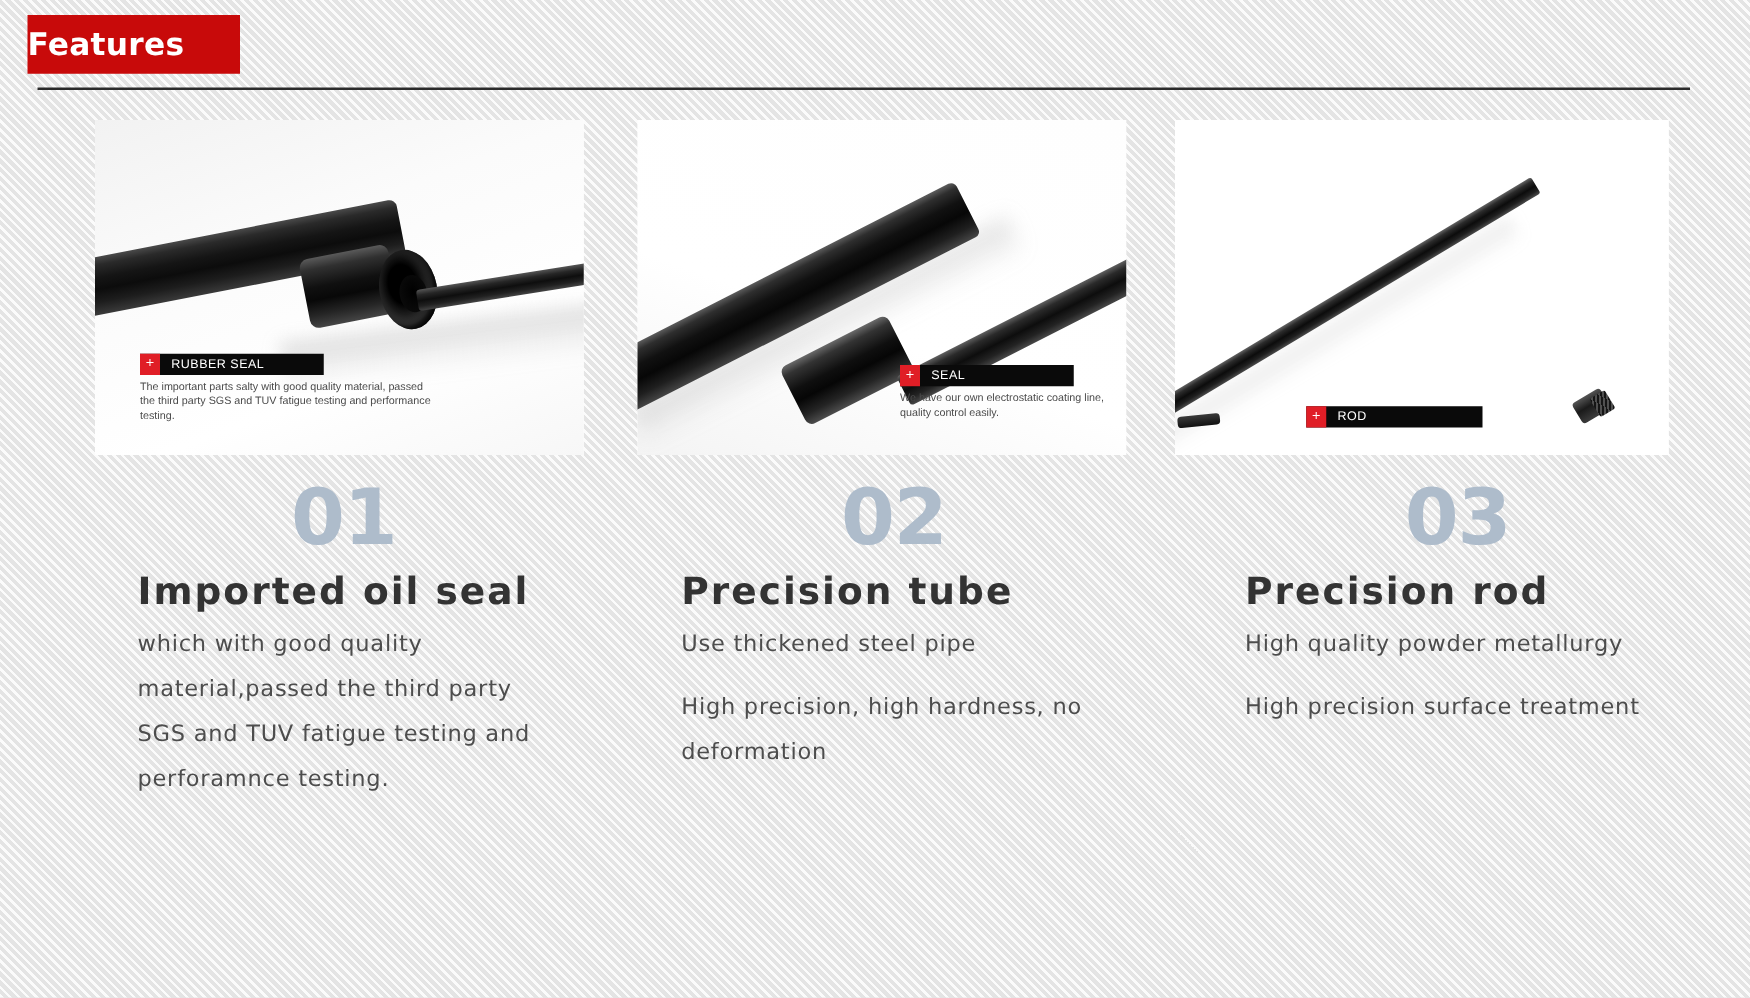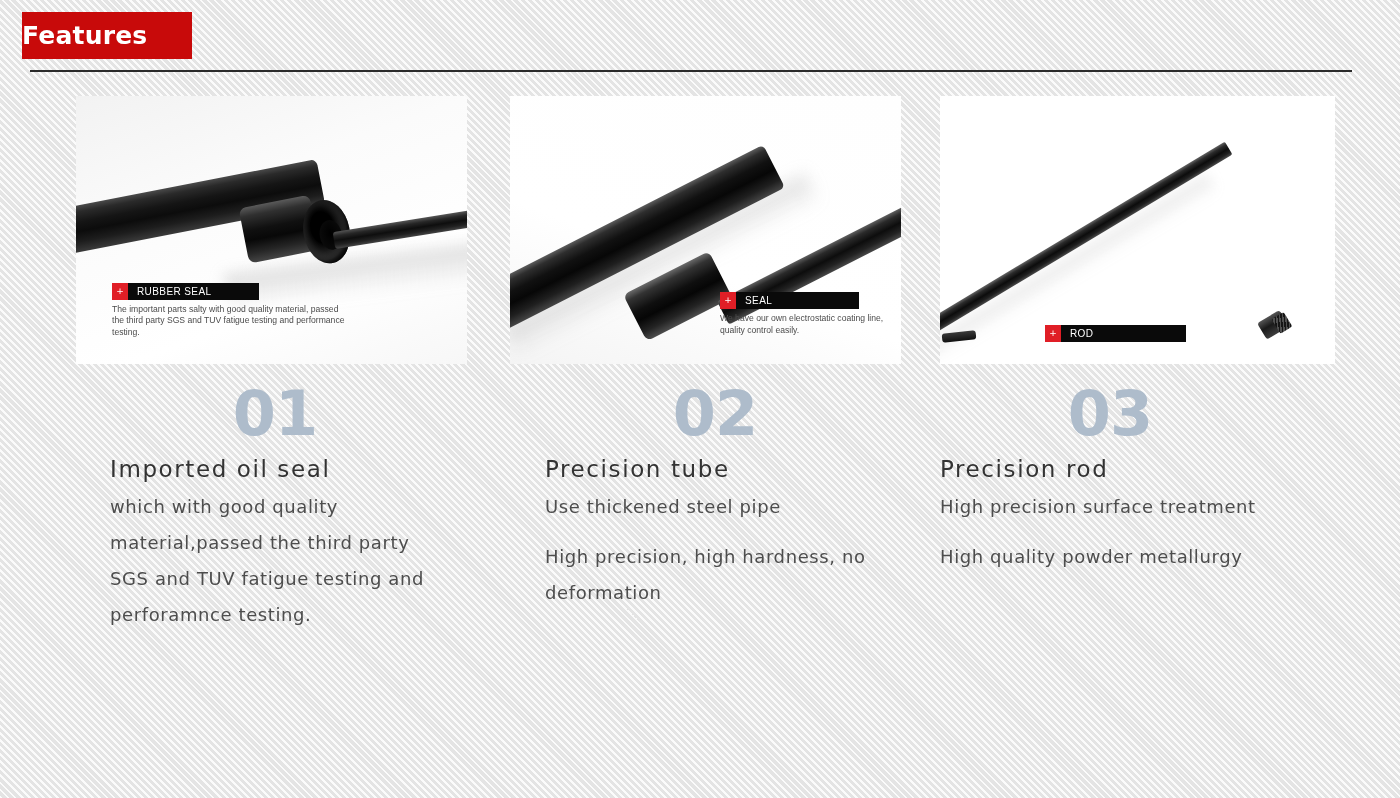--- a/index.html
+++ b/index.html
@@ -316,35 +316,35 @@
     font-family: "Liberation Sans", sans-serif;
   }
 
   
   .column {
     position: absolute;
     top: 382px;
   }
   #column-1 { left: 110px; width: 330px; }
   #column-2 { left: 545px; width: 340px; }
-  #column-3 { left: 940px; width: 340px; }
+  #column-3 { left: 996px; width: 340px; }
 
   .column-number {
     color: #aebccb;
     font-size: 62px;
     font-weight: bold;
     line-height: 64px;
     letter-spacing: -1px;
     font-family: "DejaVu Sans", sans-serif;
     text-align: center;
   }
   .column-heading {
     color: #333333;
-    font-size: 23px;
-    font-weight: normal;
+    font-size: 30px;
+    font-weight: bold;
     letter-spacing: 1.6px;
     margin-top: 10px;
     font-family: "DejaVu Sans", sans-serif;
   }
   .column-body {
     margin-top: 7px;
   }
   .column-para {
     color: #4d4d4d;
     font-size: 18px;
@@ -431,16 +431,16 @@
   <div class="column-body">
     <p class="column-para">Use thickened steel pipe</p>
     <p class="column-para">High precision, high hardness, no deformation</p>
   </div>
 </div>
 
 <div class="column" id="column-3">
   <div class="column-number">03</div>
   <div class="column-heading">Precision rod</div>
   <div class="column-body">
+    <p class="column-para">High quality powder metallurgy</p>
     <p class="column-para">High precision surface treatment</p>
-    <p class="column-para">High quality powder metallurgy</p>
   </div>
 </div>
 
 </body></html>

